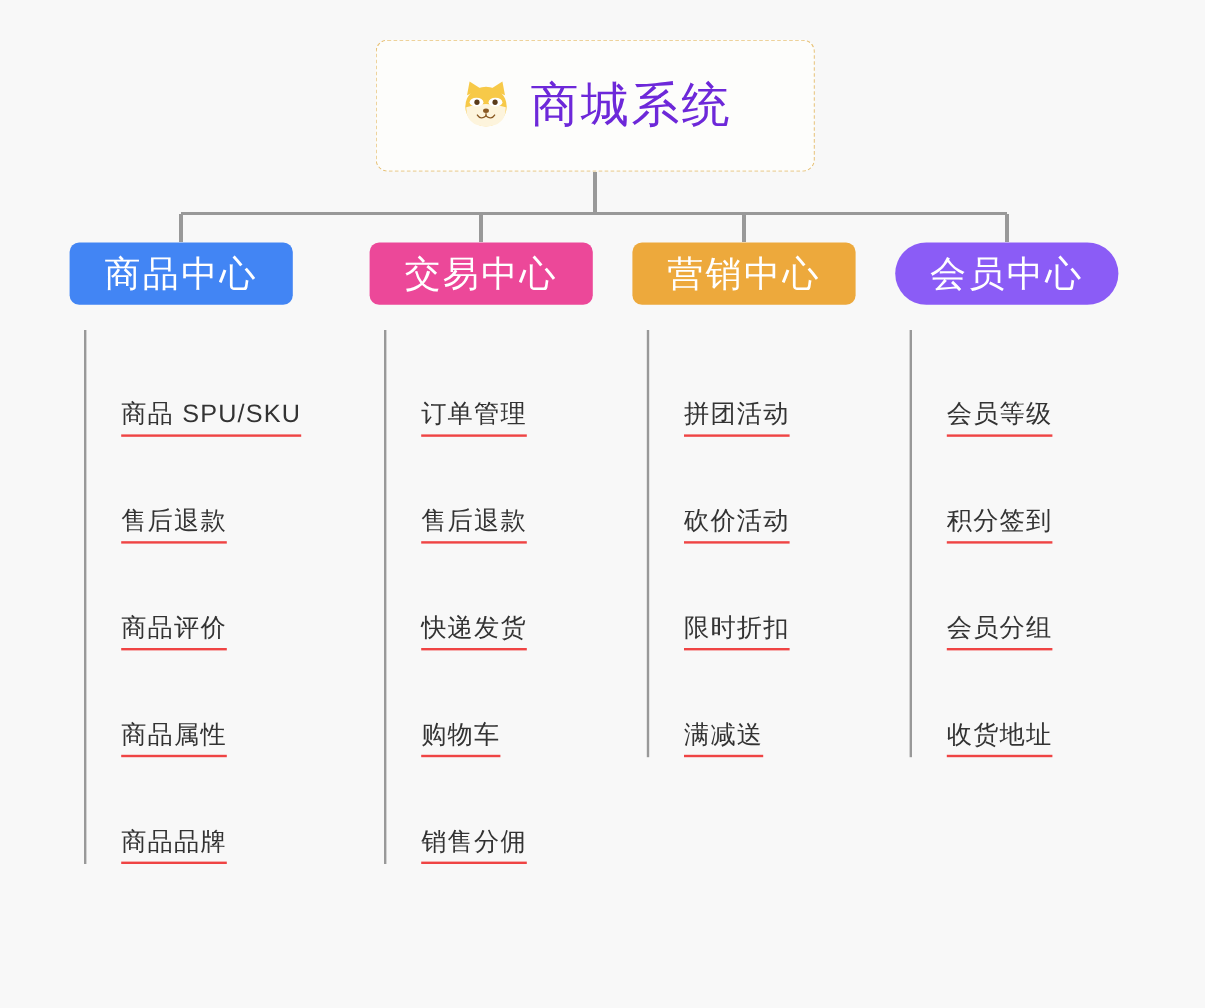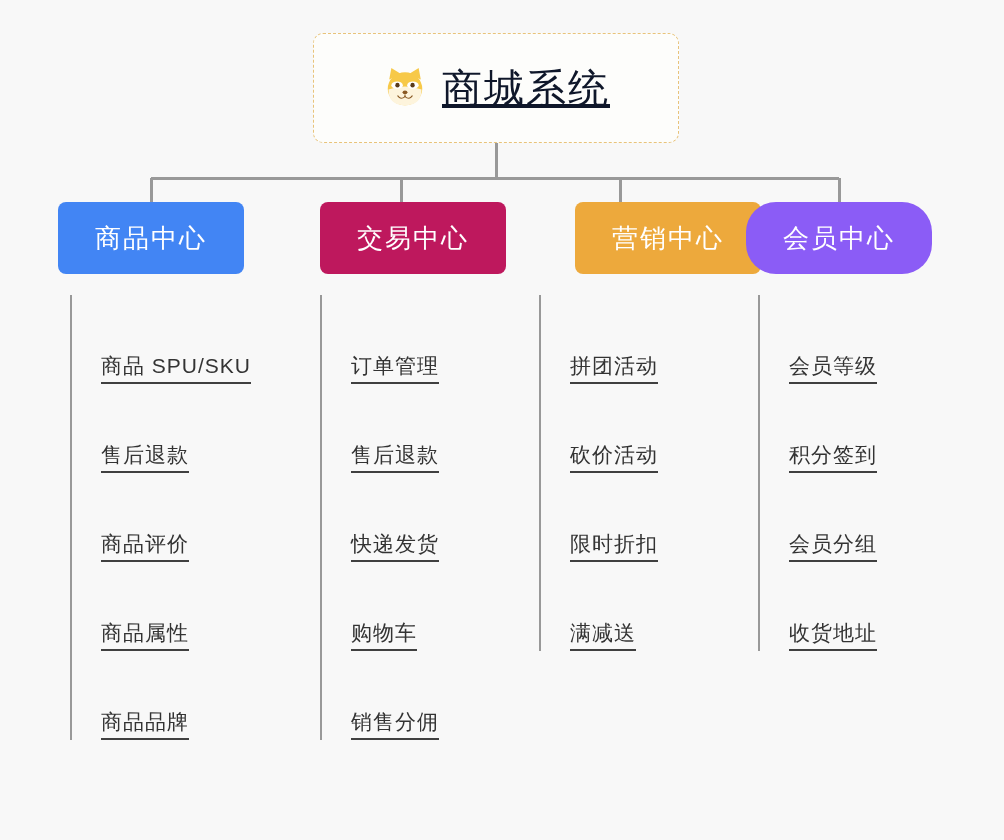--- a/index.html
+++ b/index.html
@@ -66,27 +66,27 @@
     top: 202px;
     width: 186px;
   }
   .col-0 { left: 58px; }
   .col-1 { left: 308px; }
   .col-2 { left: 527px; }
   .col-3 { left: 746px; }
 
   .cat-box {
     width: 186px;
-    height: 72px;
+    height: 52px;
     border-radius: 8px;
     display: flex;
     align-items: center;
     justify-content: center;
     color: #ffffff;
-    font-size: 26px;
+    font-size: 30px;
     letter-spacing: 2px;
     box-sizing: border-box;
   }
 
   .leaf-list {
     position: relative;
     margin: 0;
     padding: 0;
     list-style: none;
     margin-top: 21px;
@@ -100,21 +100,21 @@
     align-items: flex-end;
     padding-left: 29px;
     box-sizing: border-box;
   }
   .leaf-label {
     font-size: 21px;
     color: #333333;
     letter-spacing: 1px;
     line-height: 1.1;
     padding-bottom: 5px;
-    border-bottom: 2px solid #404040;
+    border-bottom: 2px solid #ef4444;
     white-space: nowrap;
   }
 </style>
 </head>
 <body style="background: rgb(248, 248, 248);">
 
 <div id="canvas">
 
   <svg id="connectors" viewBox="0 0 1004 840" width="1004" height="840" aria-hidden="true">
     <g stroke="#999999" stroke-width="3" fill="none" shape-rendering="crispEdges">
@@ -144,21 +144,21 @@
       <ellipse cx="43" cy="28" rx="8" ry="5" fill="#FFFFFF"></ellipse>
       <ellipse cx="21.5" cy="28" rx="3" ry="3.2" fill="#5A3B1A"></ellipse>
       <ellipse cx="42.5" cy="28" rx="3" ry="3.2" fill="#5A3B1A"></ellipse>
 
       <ellipse cx="32" cy="38" rx="3.4" ry="2.6" fill="#8A5A24"></ellipse>
 
       <path d="M32 41 L32 44" stroke="#8A5A24" stroke-width="1.6" fill="none"></path>
       <path d="M32 44 Q26 49 22 43" stroke="#8A5A24" stroke-width="1.6" fill="none" stroke-linecap="round"></path>
       <path d="M32 44 Q38 49 42 43" stroke="#8A5A24" stroke-width="1.6" fill="none" stroke-linecap="round"></path>
     </svg>
-    <span class="root-title" style="color: #0f172a; text-decoration: underline;">商城系统</span>
+    <span class="root-title" style="color: #6d28d9;">商城系统</span>
   </div>
 
   <div class="column col-0">
     <div class="cat-box" style="background: rgb(66, 133, 244);">
       <span>商品中心</span>
     </div>
     <ul class="leaf-list">
       <li class="leaf-item">
           <span class="leaf-label">商品 SPU/SKU</span>
         </li>
@@ -171,21 +171,21 @@
       <li class="leaf-item">
           <span class="leaf-label">商品属性</span>
         </li>
       <li class="leaf-item">
           <span class="leaf-label">商品品牌</span>
         </li>
     </ul>
   </div>
 
   <div class="column col-1">
-    <div class="cat-box" style="background: #be185d; margin-left: 12px;">
+    <div class="cat-box" style="background: #ec4899;">
       <span>交易中心</span>
     </div>
     <ul class="leaf-list">
       <li class="leaf-item">
           <span class="leaf-label">订单管理</span>
         </li>
       <li class="leaf-item">
           <span class="leaf-label">售后退款</span>
         </li>
       <li class="leaf-item">
@@ -194,21 +194,21 @@
       <li class="leaf-item">
           <span class="leaf-label">购物车</span>
         </li>
       <li class="leaf-item">
           <span class="leaf-label">销售分佣</span>
         </li>
     </ul>
   </div>
 
   <div class="column col-2">
-    <div class="cat-box" style="background: rgb(237, 169, 60); margin-left: 48px;">
+    <div class="cat-box" style="background: rgb(237, 169, 60);">
       <span>营销中心</span>
     </div>
     <ul class="leaf-list">
       <li class="leaf-item">
           <span class="leaf-label">拼团活动</span>
         </li>
       <li class="leaf-item">
           <span class="leaf-label">砍价活动</span>
         </li>
       <li class="leaf-item">

